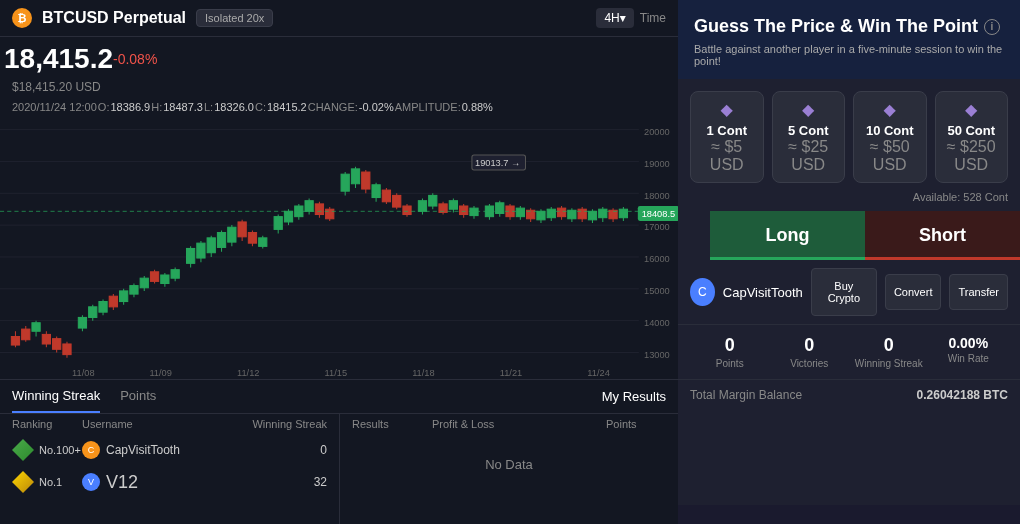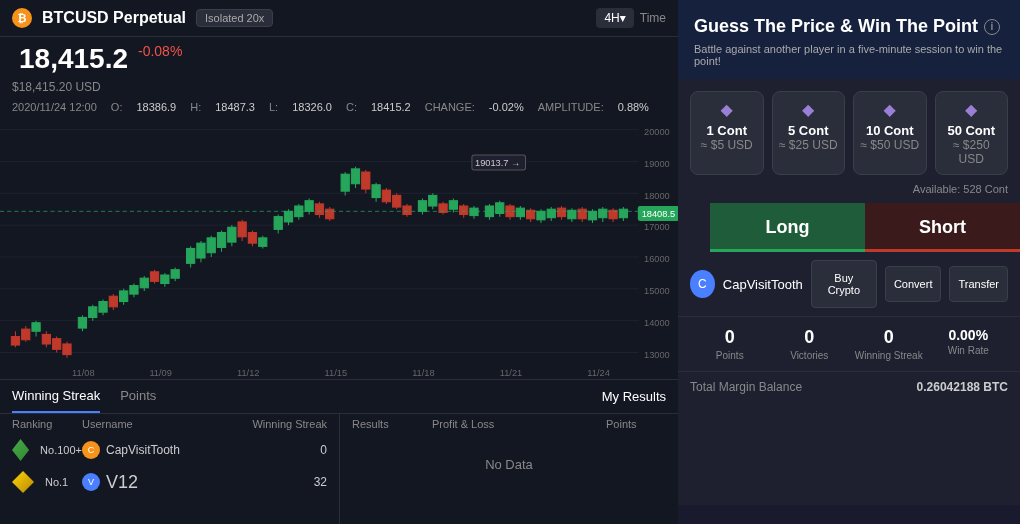--- a/index.html
+++ b/index.html
@@ -98,23 +98,23 @@
     }
 
     .time-label {
       color: #888;
       font-size: 12px;
     }
 
     
     .price-row {
       display: flex;
-      align-items: flex-start;
-      padding: 6px 19px 2px;
-      gap: 10px;
+      align-items: center;
+      padding: 6px 4px 2px;
+      gap: 0;
     }
 
     .price-main {
       font-size: 28px;
       font-weight: 700;
       color: #fff;
     }
 
     .price-change-neg {
       font-size: 14px;
@@ -126,21 +126,21 @@
       color: #888;
       padding-left: 0;
     }
 
     
     .ohlc-row {
       padding: 2px 12px 6px;
       font-size: 11px;
       color: #888;
       display: flex;
-      gap: 14px;
+      gap: 1px;
     }
 
     .ohlc-row span { color: #888; }
     .ohlc-row .val { color: #ccc; }
 
     
     .chart-area {
       flex: 1;
       position: relative;
       overflow: hidden;
@@ -225,21 +225,21 @@
       align-items: center;
     }
 
     .left-table .table-row {
       grid-template-columns: 70px 1fr 100px;
     }
 
     .rank-badge {
       display: flex;
       align-items: center;
-      gap: 11px;
+      gap: 5px;
     }
 
     .rank-diamond {
       width: 20px;
       height: 20px;
       background: linear-gradient(135deg, #4aaa4a, #2d8a2d);
       clip-path: polygon(50% 0%, 100% 50%, 50% 100%, 0% 50%);
       display: flex;
       align-items: center;
       justify-content: center;
@@ -318,21 +318,21 @@
       margin-bottom: 4px;
     }
 
     .bet-amount {
       font-size: 13px;
       font-weight: 600;
       color: #fff;
     }
 
     .bet-usd {
-      font-size: 12px;
+      font-size: 16px;
       color: #888;
     }
 
     .available-text {
       text-align: right;
       padding: 0 12px 8px;
       font-size: 11px;
       color: #888;
     }
 

